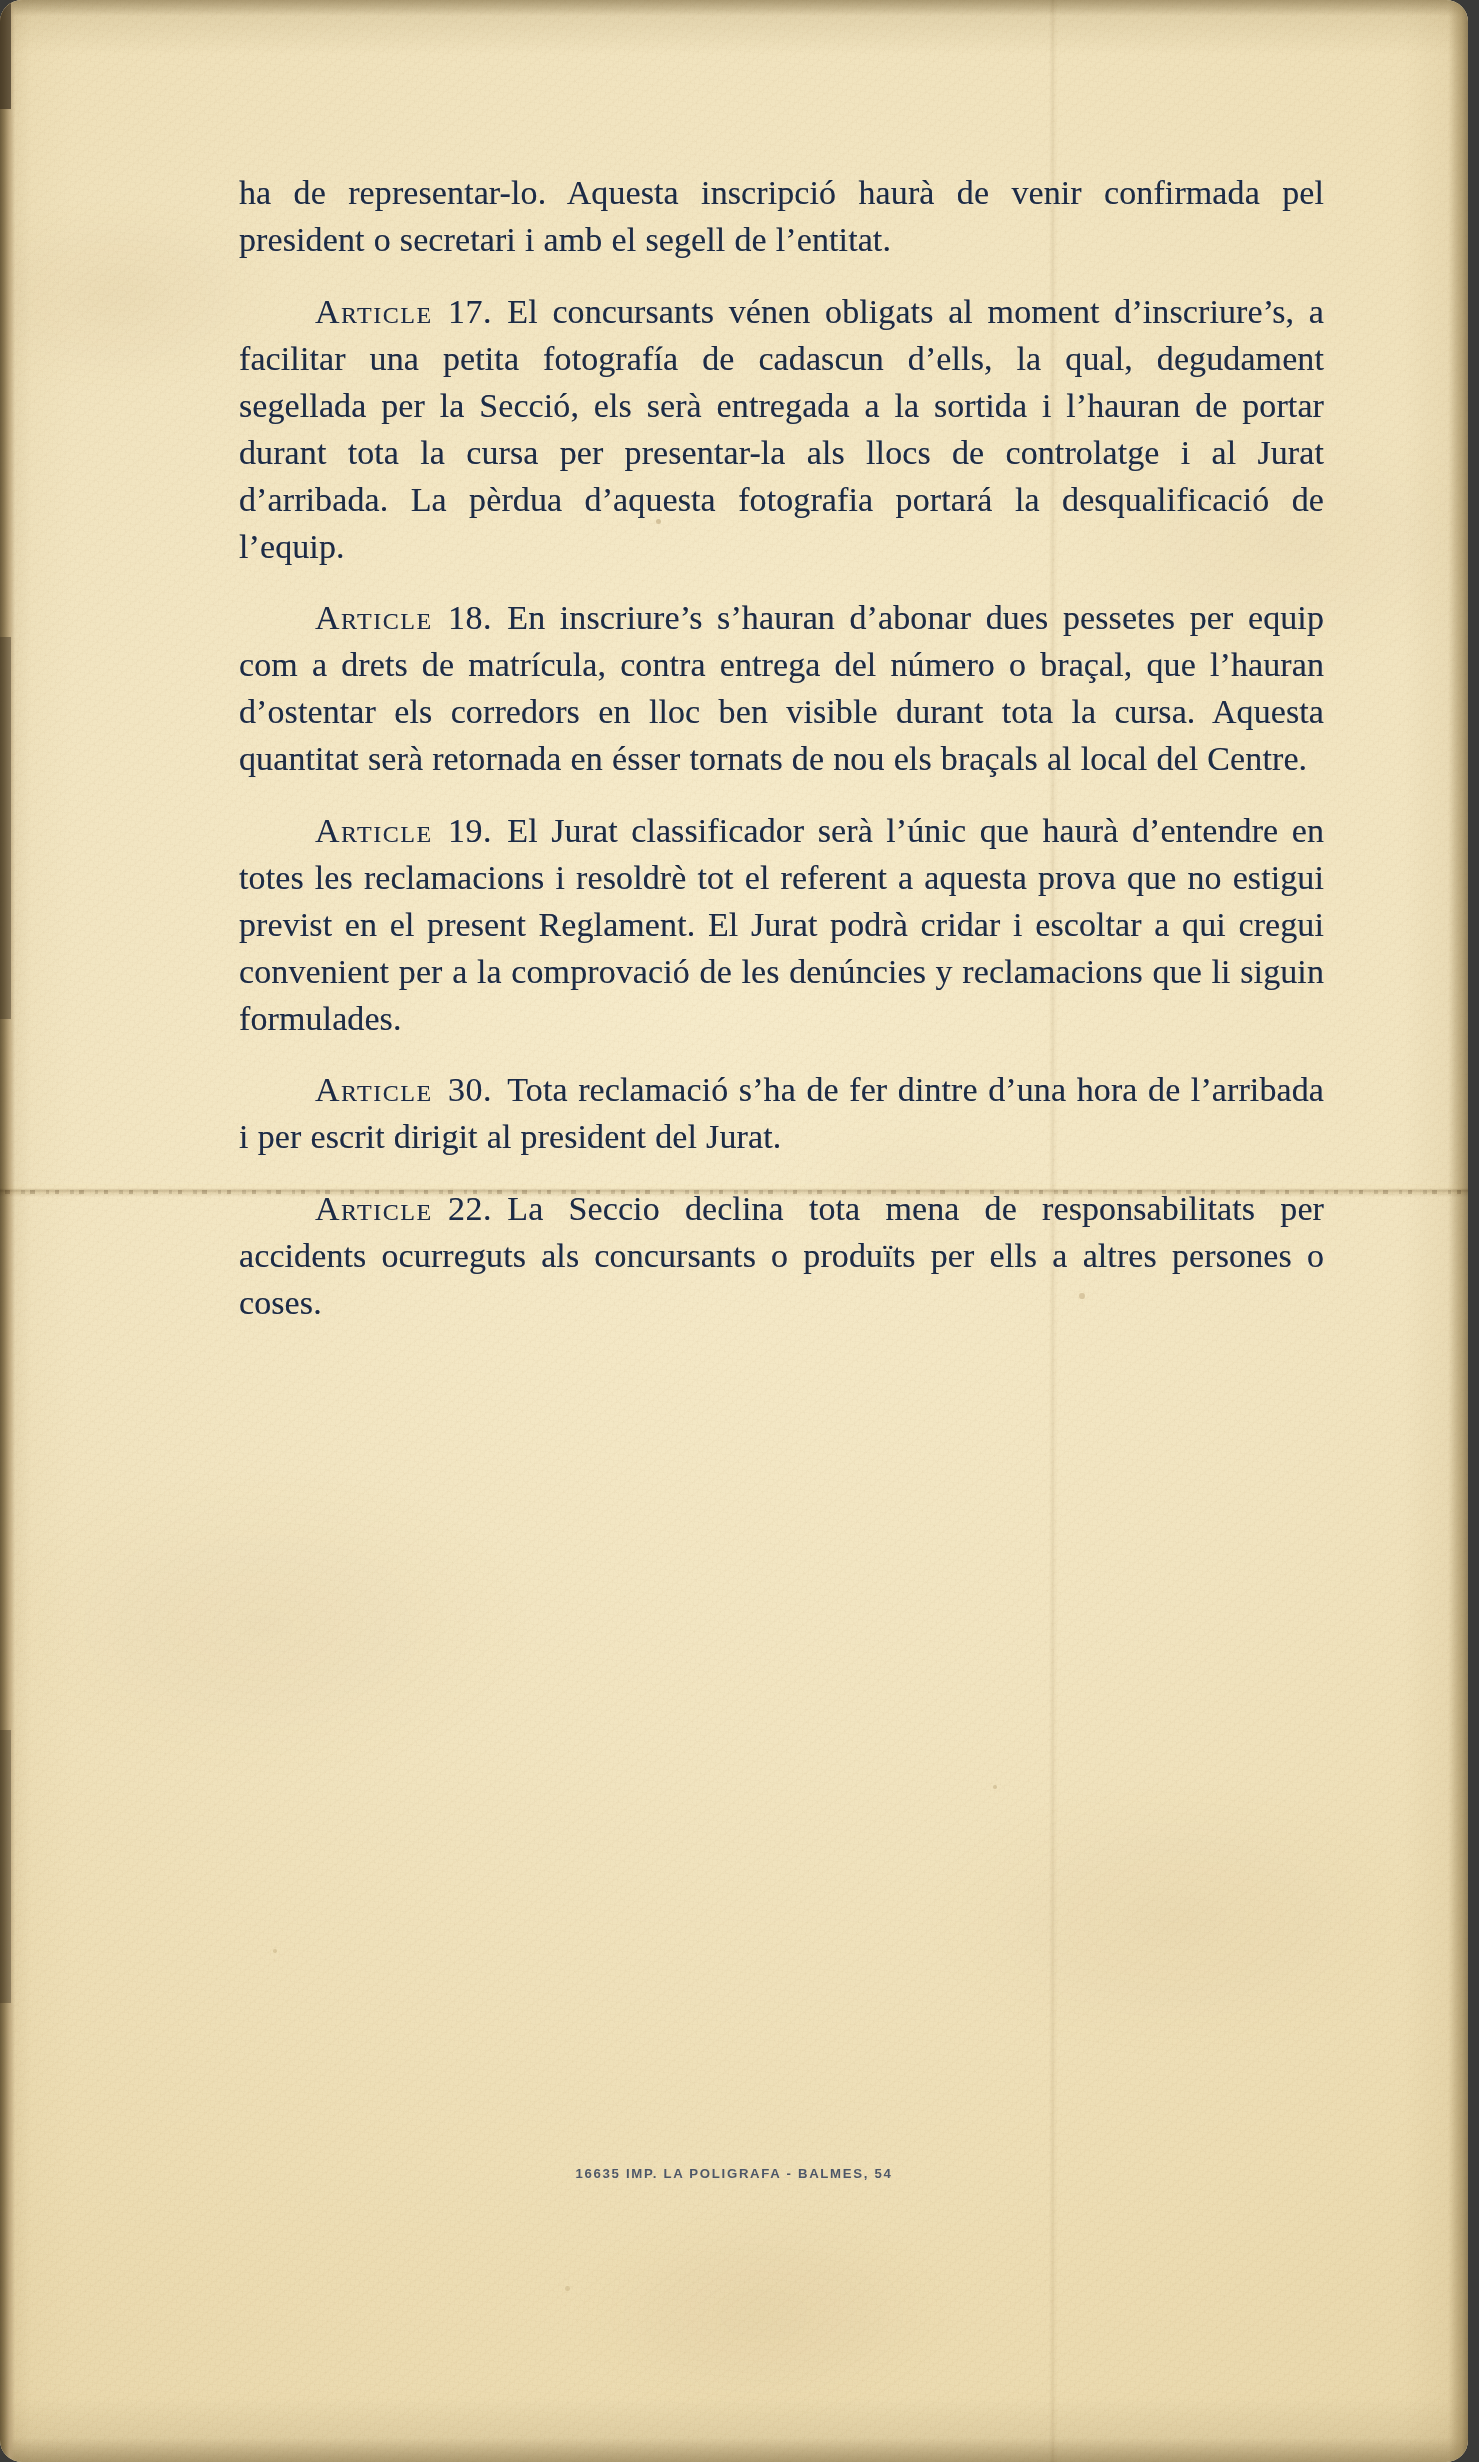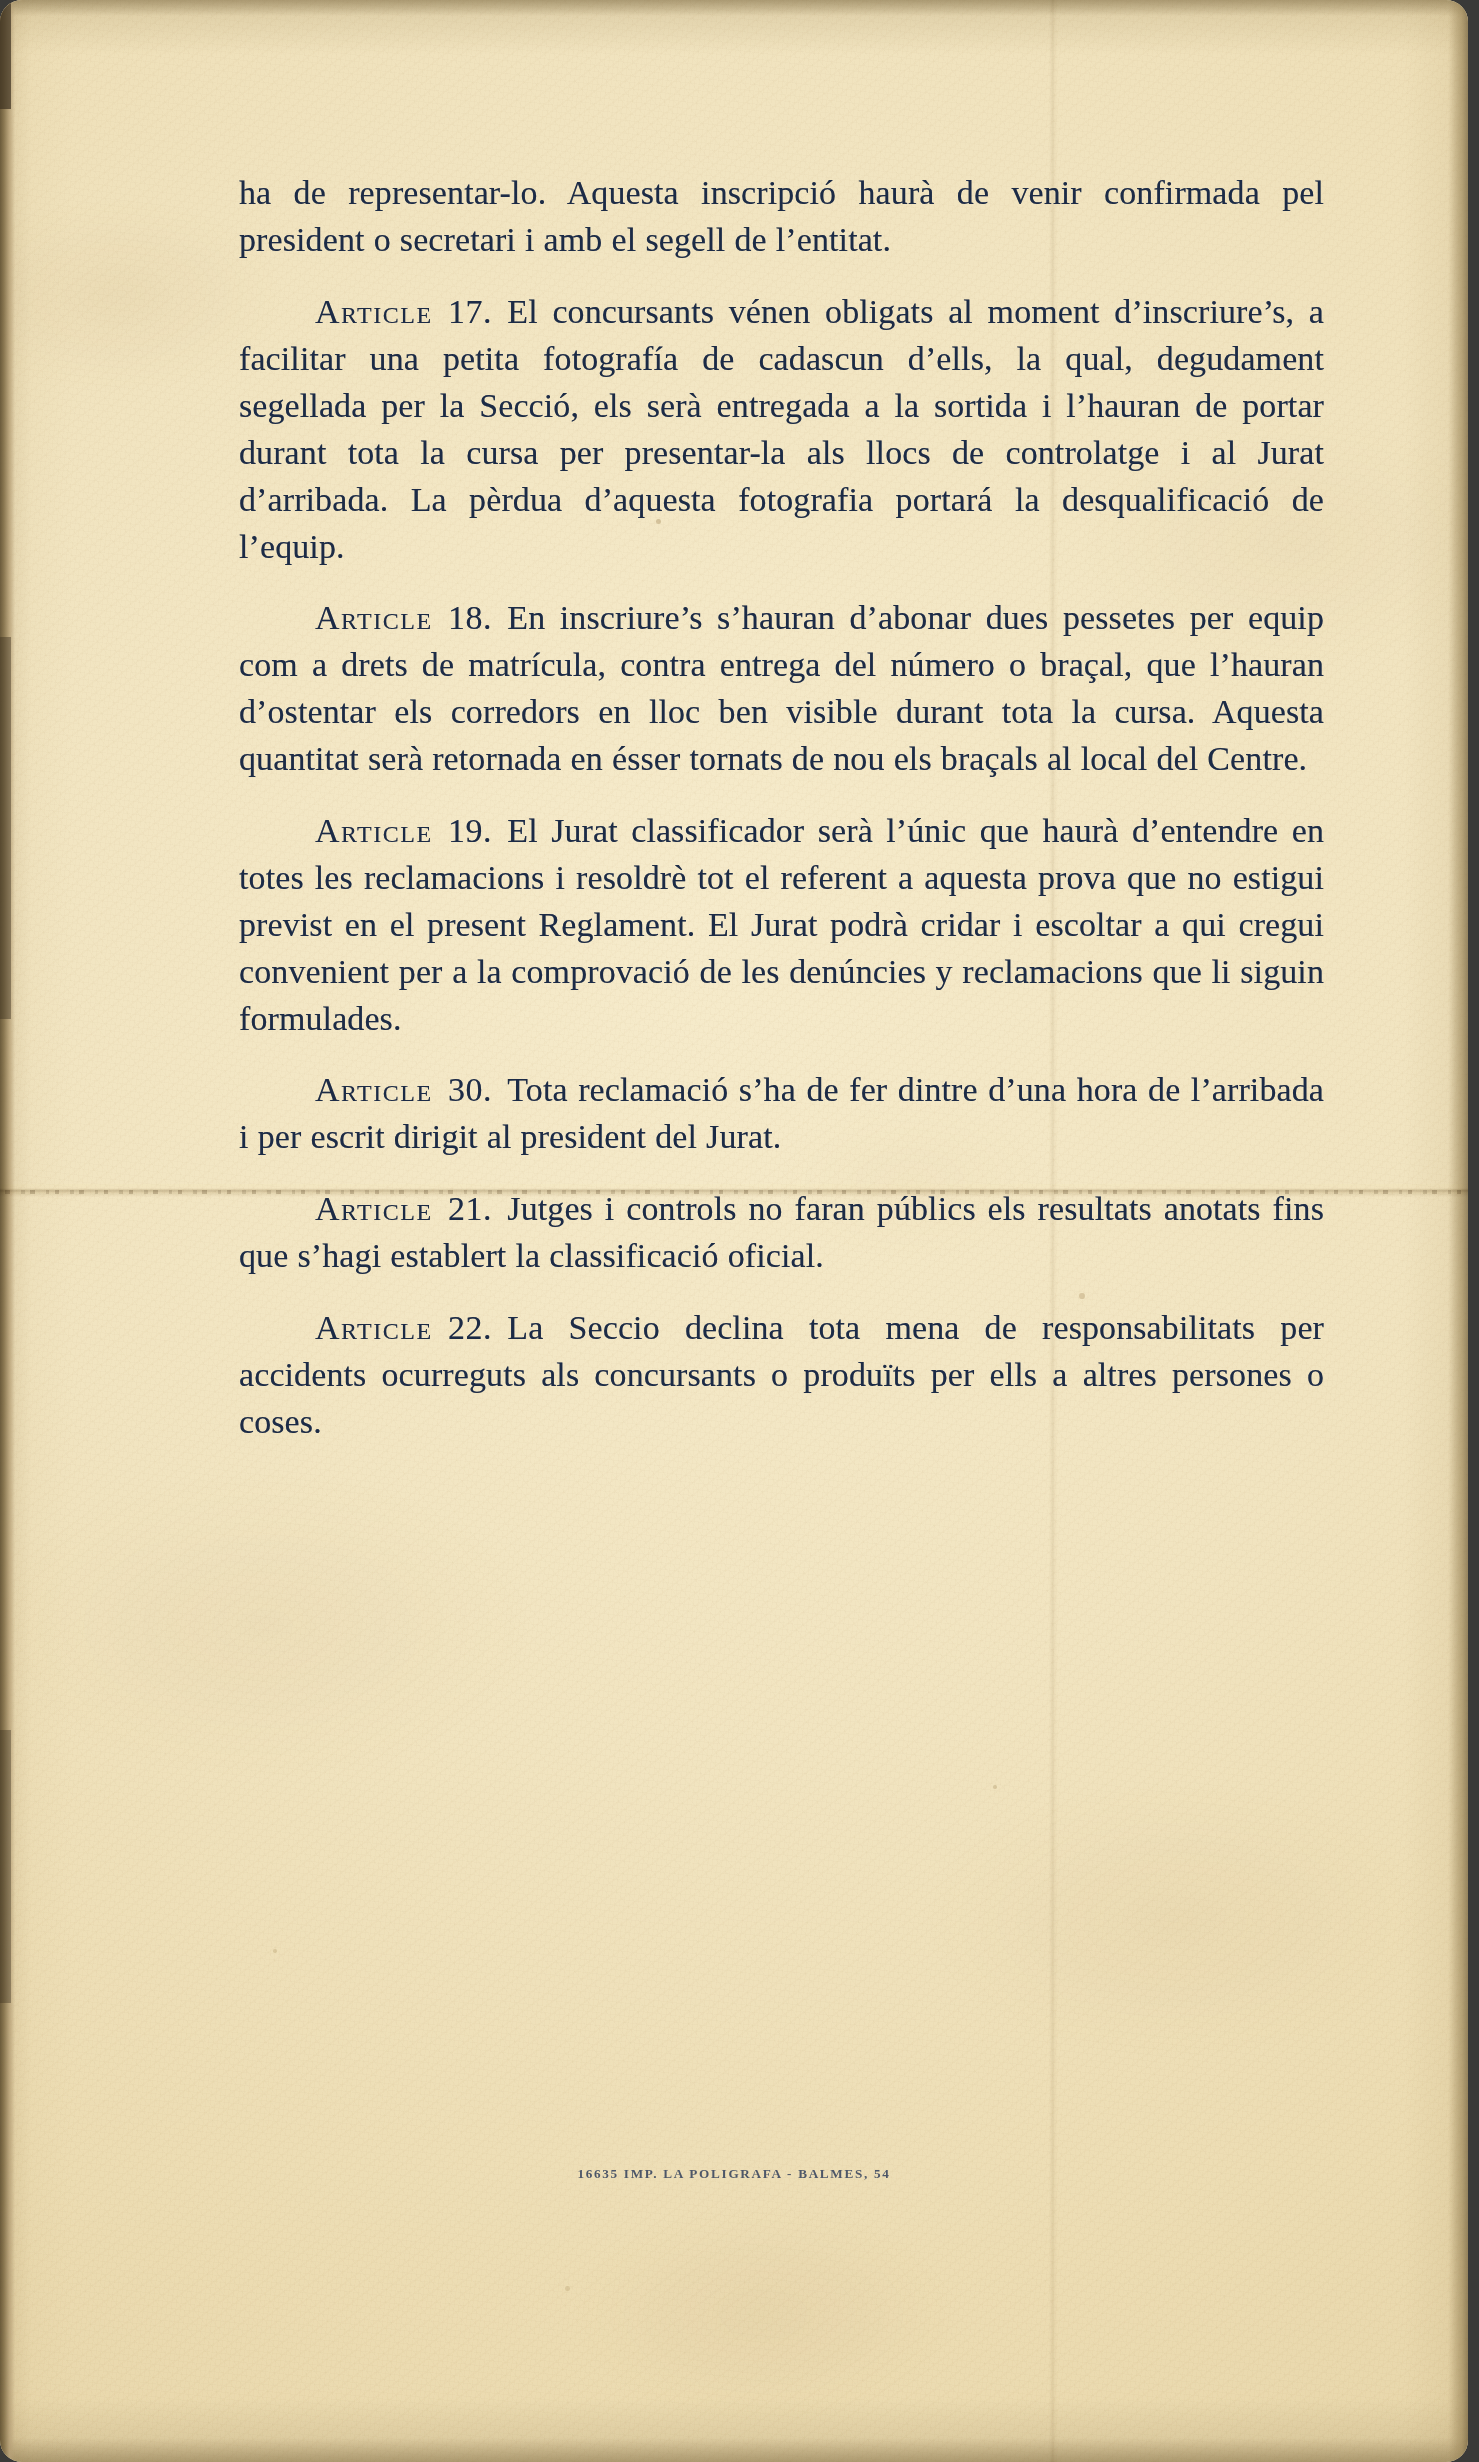--- a/index.html
+++ b/index.html
@@ -195,21 +195,21 @@
   
   .para { filter: saturate(1.05); }
 
   
   .imprint {
     position: absolute;
     left: 0; right: 0;
     top: 2166px;
     text-align: center;
     color: #2b3a58;
-    font-family: Liberation Serif, serif;
+    font-family: Liberation Sans, sans-serif;
     font-size: 13.2px;
     letter-spacing: 1.7px;
     font-weight: 700;
     opacity: 0.82;
     text-transform: uppercase;
   }
 </style>
 </head>
 <body>
 
@@ -255,23 +255,20 @@
     </p>
 
     <p class="para indent">
       <span class="art-label">Article</span><span class="art-gap"></span><span class="art-num">19.</span><span class="art-gap"></span><span>El Jurat classificador serà l’únic que haurà d’entendre en totes les reclamacions i resoldrè tot el referent a aquesta prova que no estigui previst en el present Reglament. El Jurat podrà cridar i escoltar a qui cregui convenient per a la comprovació de les denúncies y reclamacions que li siguin formulades.</span>
     </p>
 
     <p class="para indent">
       <span class="art-label">Article</span><span class="art-gap"></span><span class="art-num">30.</span><span class="art-gap"></span><span>Tota reclamació s’ha de fer dintre d’una hora de l’arribada i per escrit dirigit al president del Jurat.</span>
     </p>
 
-    <p class="para indent">
-      <span class="art-label">Article</span><span class="art-gap"></span><span class="art-num">21.</span><span class="art-gap"></span><span>Jutges i controls no faran públics els resultats anotats fins que s’hagi establert la classificació oficial.</span>
-    </p>
 
     <p class="para indent">
       <span class="art-label">Article</span><span class="art-gap"></span><span class="art-num">22.</span><span class="art-gap"></span><span>La Seccio declina tota mena de responsabilitats per accidents ocurreguts als concursants o produïts per ells a altres persones o coses.</span>
     </p>
 
 
   </div>
 
   <div class="imprint">16635  IMP. LA POLIGRAFA - BALMES, 54</div>
 

